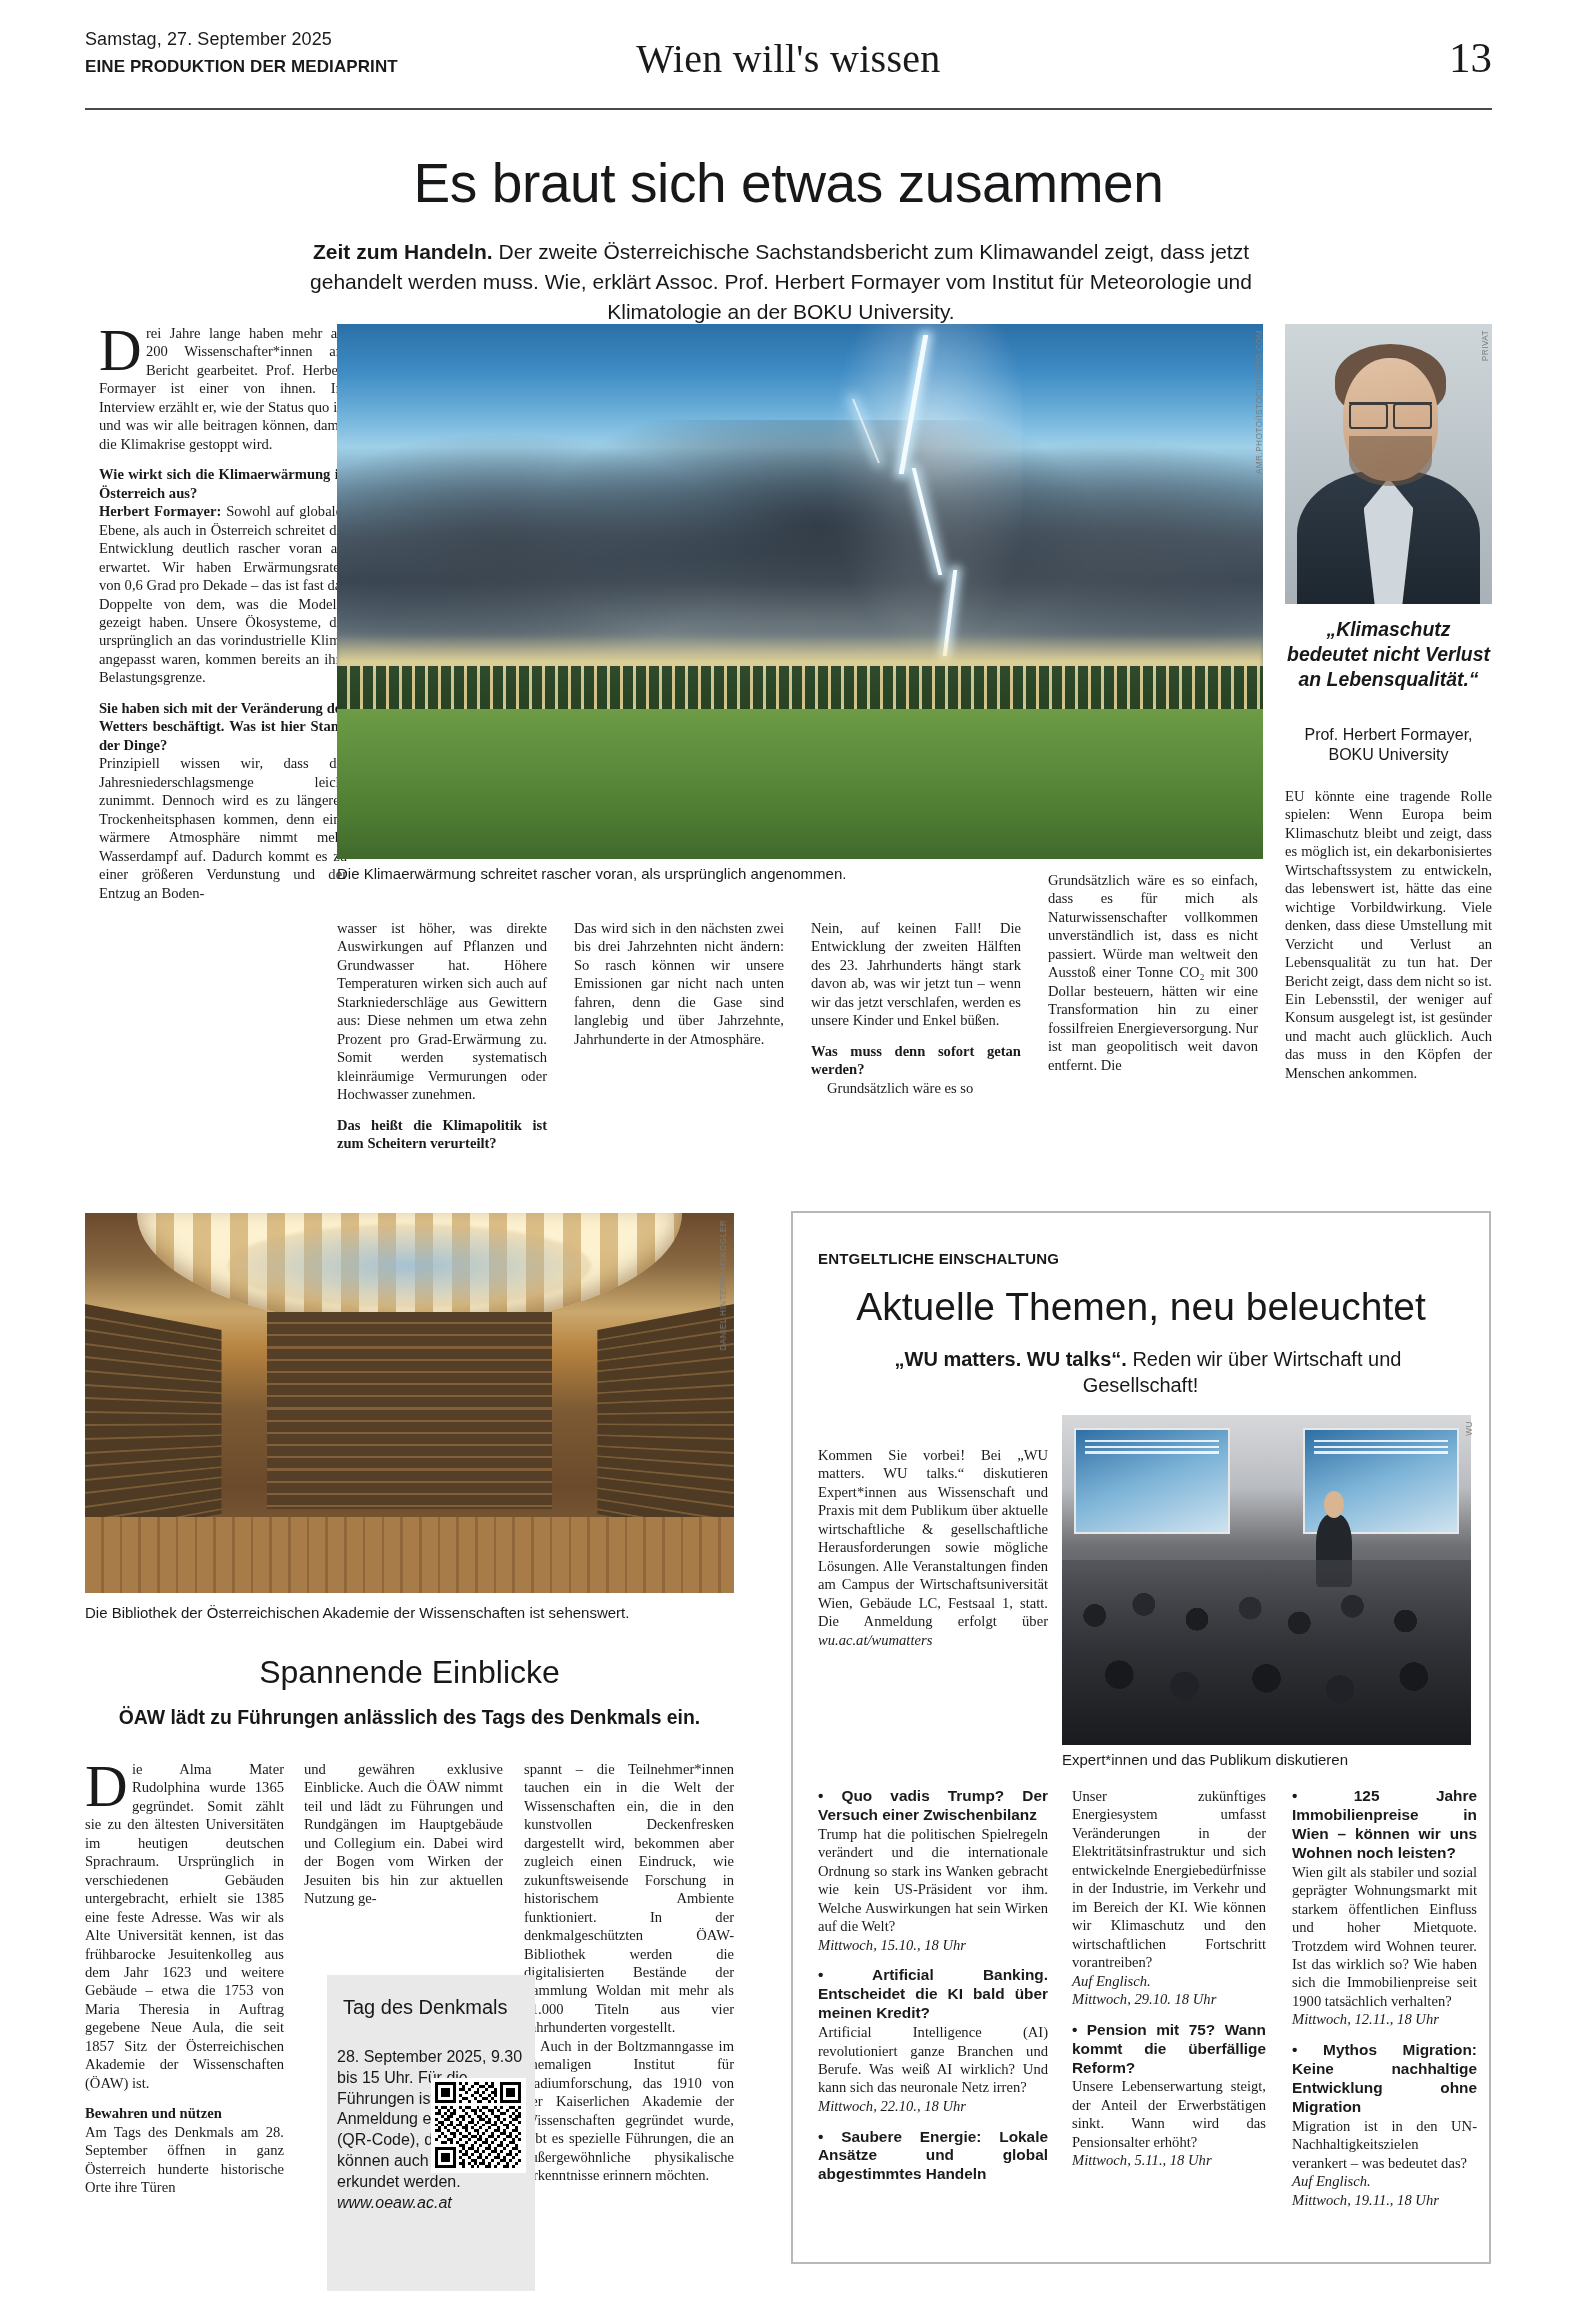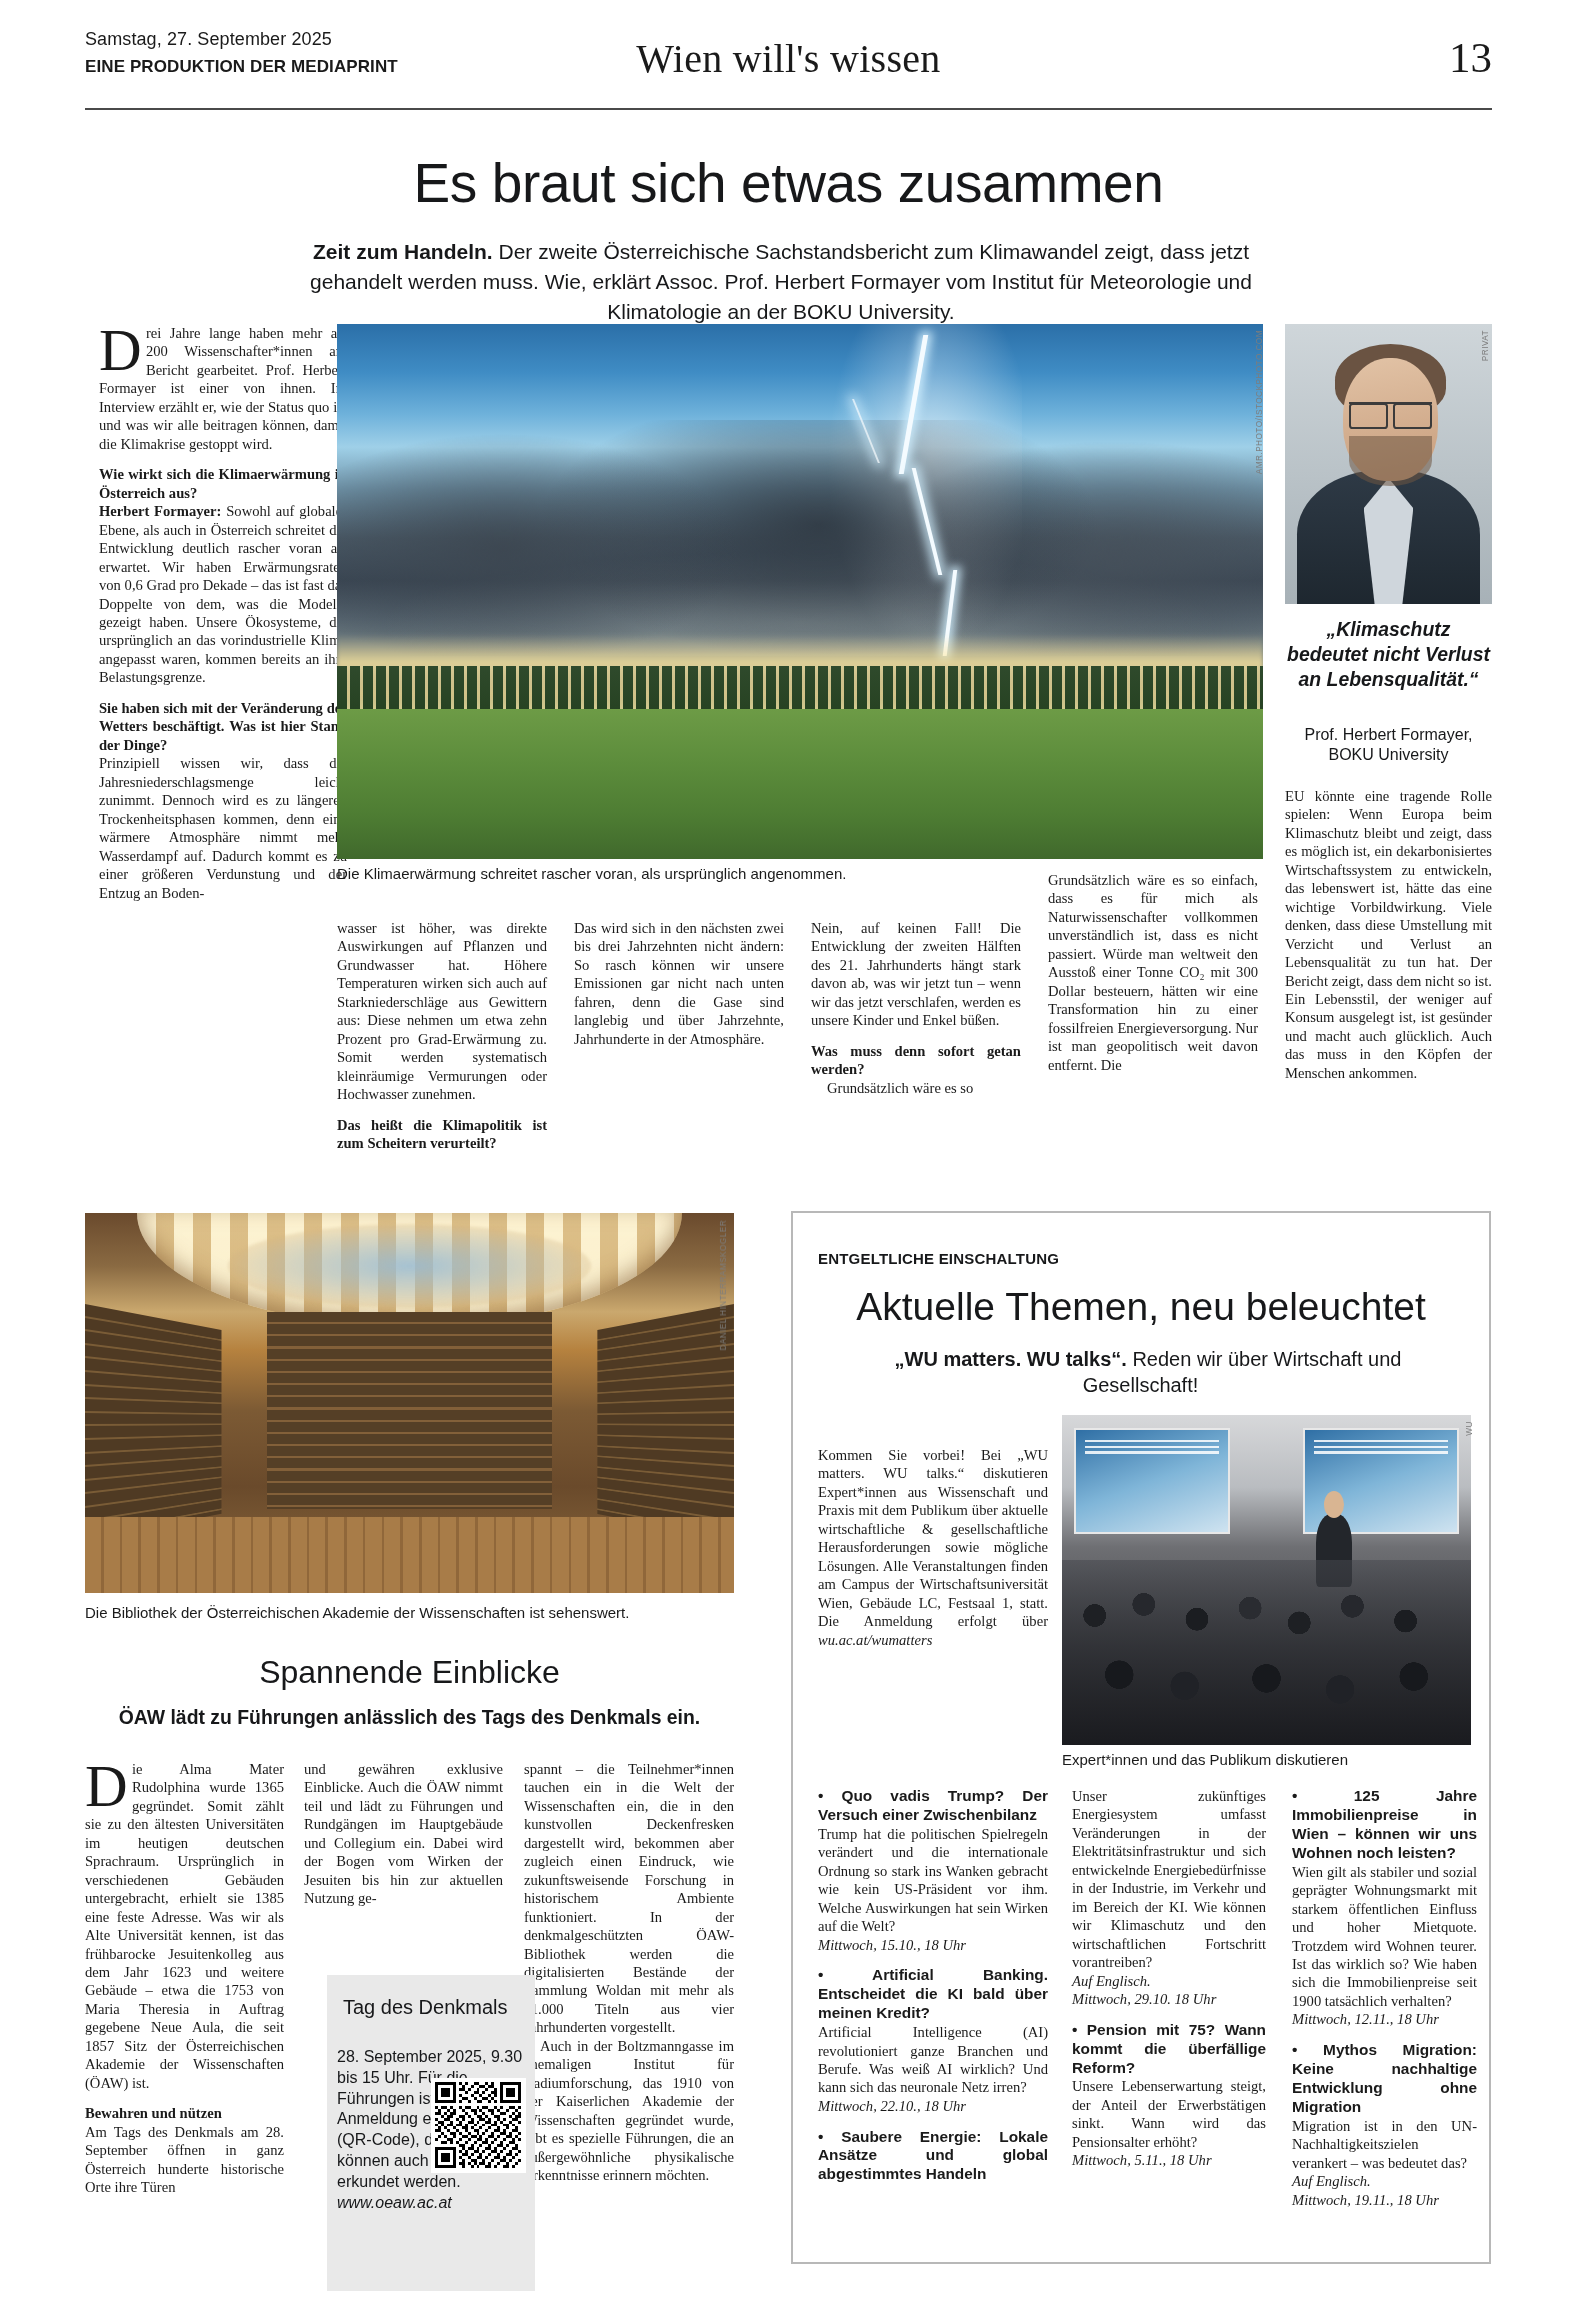--- a/index.html
+++ b/index.html
@@ -368,21 +368,21 @@
     <p>Das wird sich in den nächsten zwei bis drei Jahrzehnten nicht ändern: So rasch können wir unsere Emissionen gar nicht nach unten fahren, denn die Gase sind langlebig und über Jahrzehnte, Jahrhunderte in der Atmosphäre.</p>
   </div>
 
   <div class="col" id="c2">
     <p>wasser ist höher, was direkte Auswirkungen auf Pflanzen und Grundwasser hat. Höhere Temperaturen wirken sich auch auf Starkniederschläge aus Gewittern aus: Diese nehmen um etwa zehn Prozent pro Grad-Erwärmung zu. Somit werden systematisch kleinräumige Vermurungen oder Hochwasser zunehmen.</p>
     <div class="sp"></div>
     <p class="qhead">Das heißt die Klimapolitik ist zum Scheitern verurteilt?</p>
   </div>
 
   <div class="col" id="c4">
-    <p>Nein, auf keinen Fall! Die Entwicklung der zweiten Hälften des 21. Jahrhunderts hängt stark davon ab, was wir jetzt tun – wenn wir das jetzt verschlafen, werden es unsere Kinder und Enkel büßen.</p>
+    <p>Nein, auf keinen Fall! Die Entwicklung der zweiten Hälften des 23. Jahrhunderts hängt stark davon ab, was wir jetzt tun – wenn wir das jetzt verschlafen, werden es unsere Kinder und Enkel büßen.</p>
     <div class="sp"></div>
     <p class="qhead">Was muss denn sofort getan werden?</p>
 
     <p style="text-indent:16px">Grundsätzlich wäre es so</p>
   </div>
 
   <div class="col" id="c5">
     <p>Grundsätzlich wäre es so einfach, dass es für mich als Naturwissenschafter vollkommen unverständlich ist, dass es nicht passiert. Würde man weltweit den Ausstoß einer Tonne CO₂ mit 300 Dollar besteuern, hätten wir eine Transformation hin zu einer fossilfreien Energieversorgung. Nur ist man geopolitisch weit davon entfernt. Die</p>
   </div>
 

